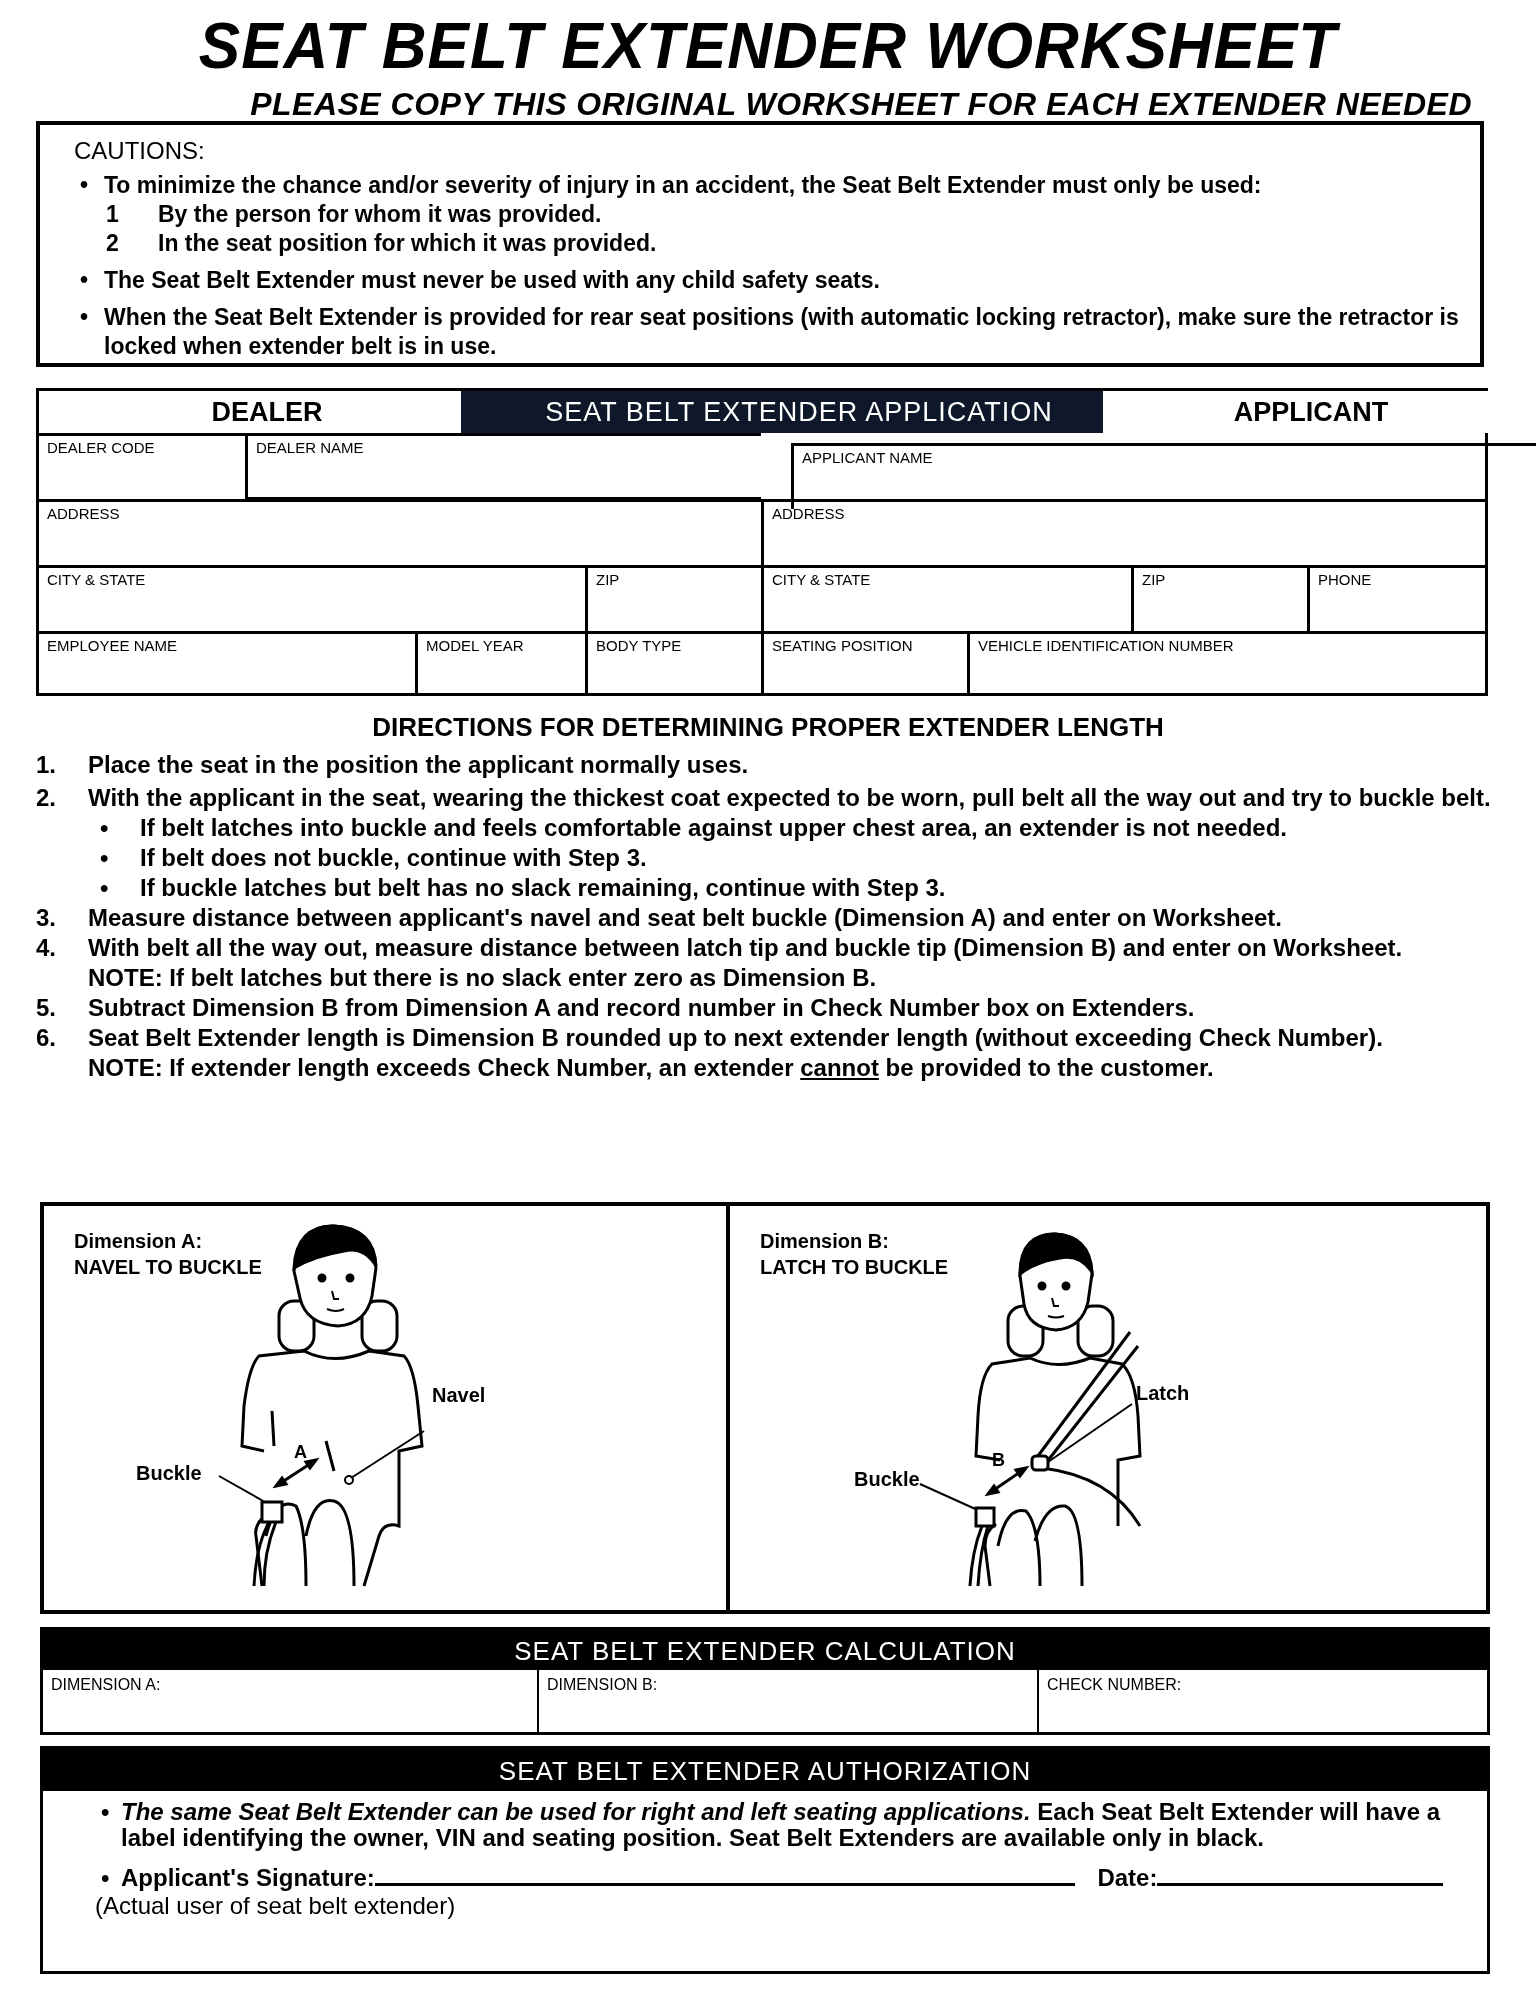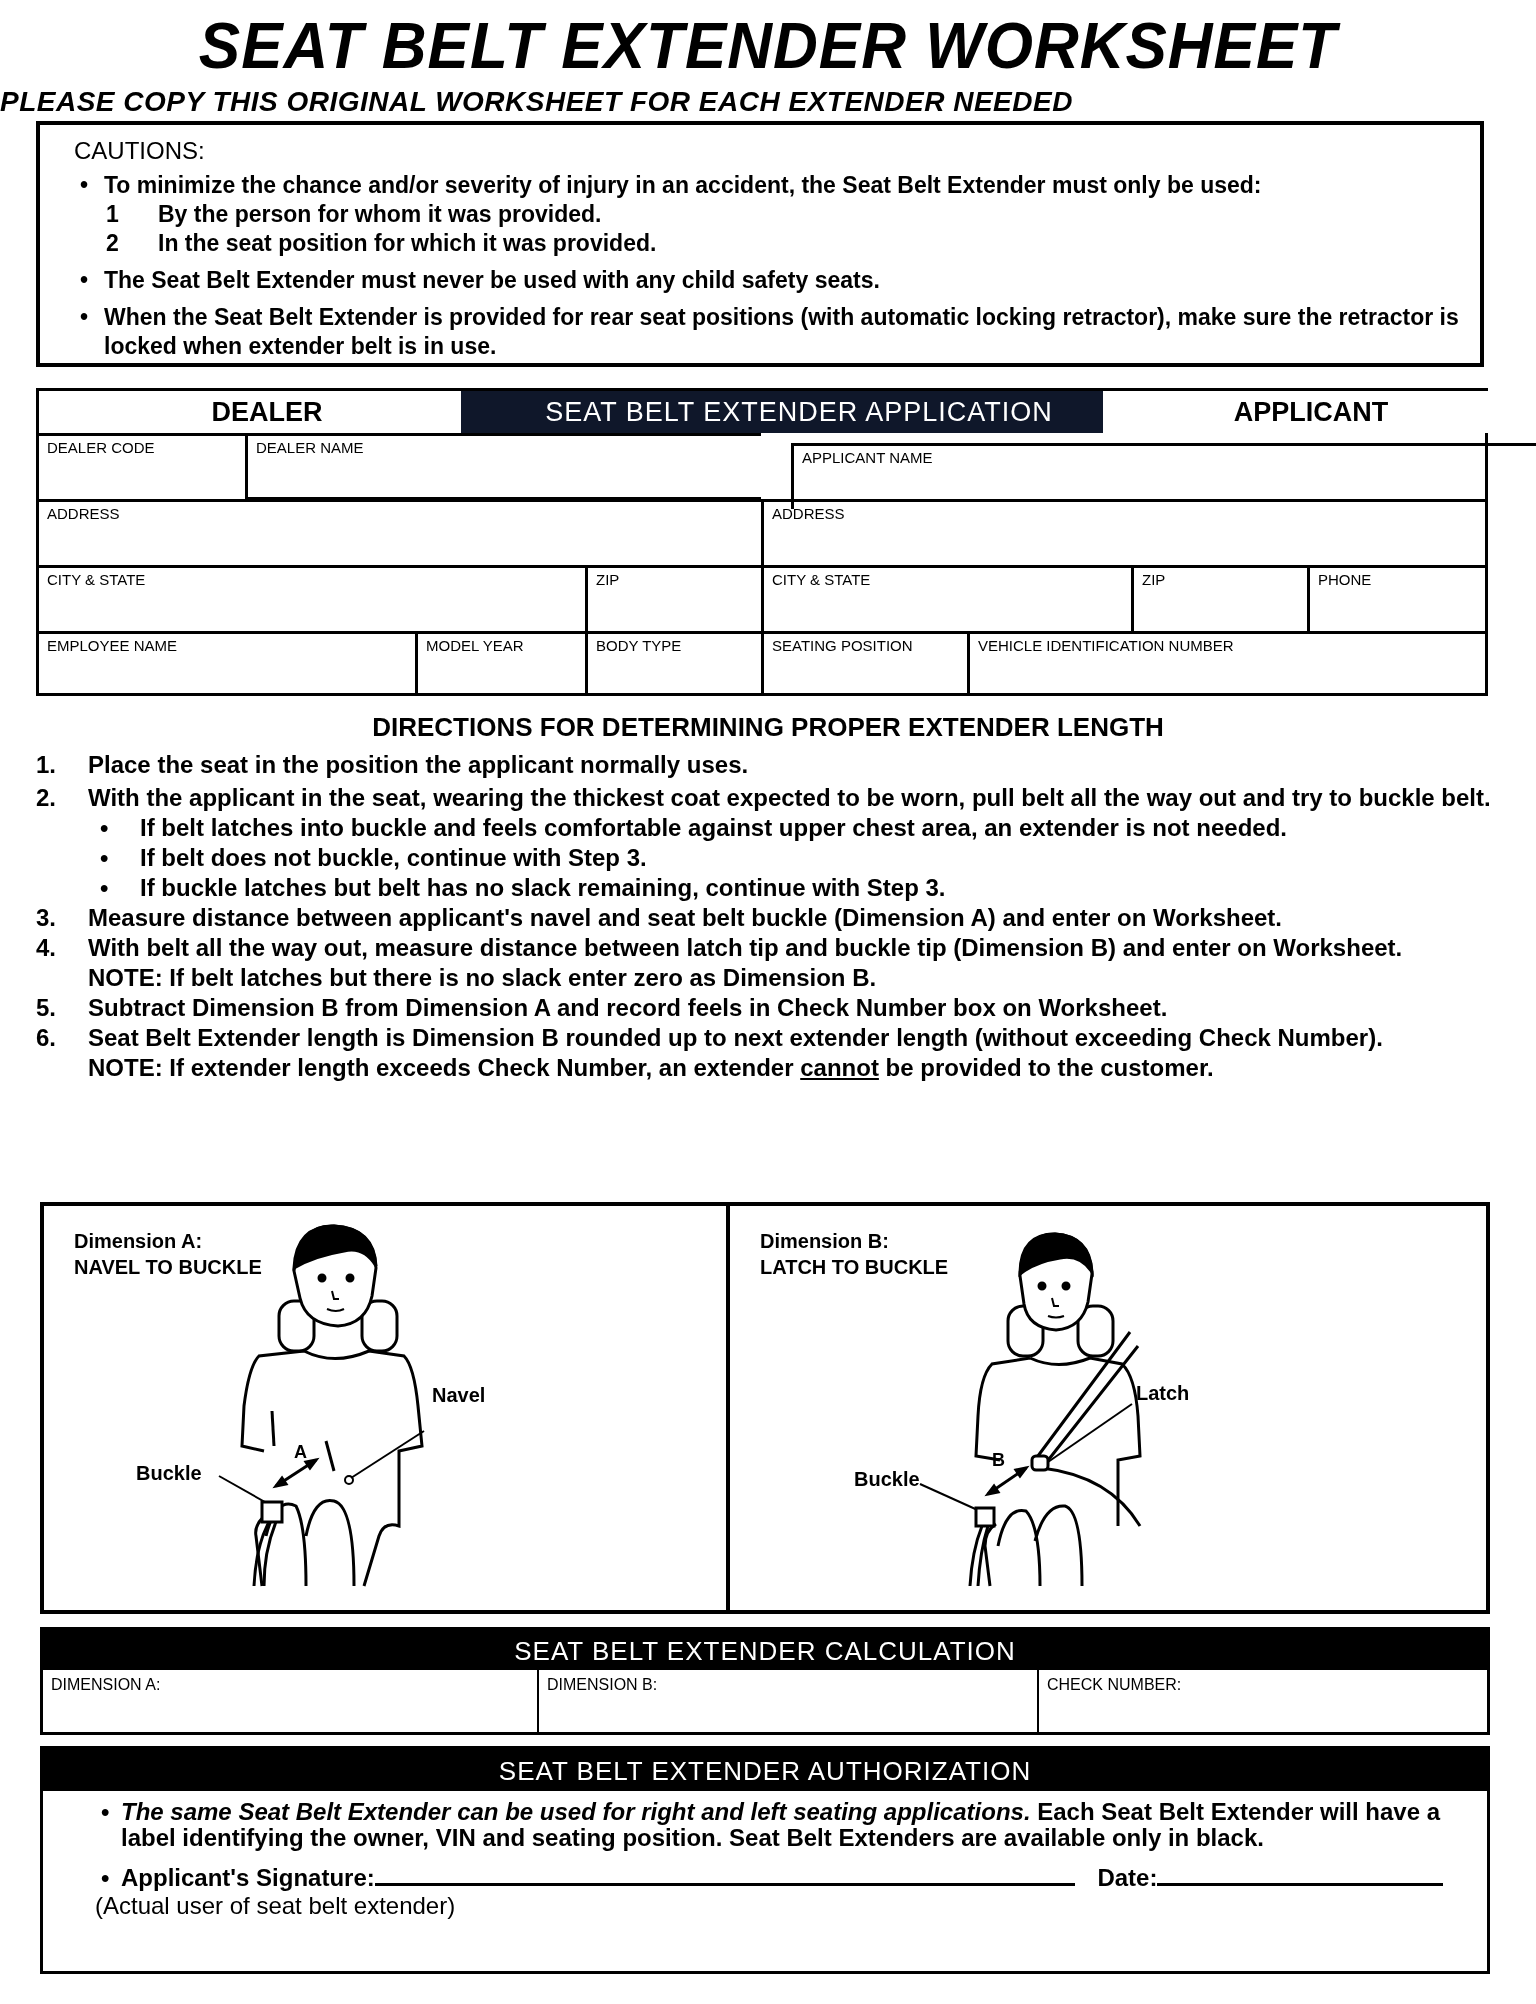--- a/index.html
+++ b/index.html
@@ -1,19 +1,19 @@
 <!DOCTYPE html>
 <html><head>
 <meta charset="utf-8">
 <style>
   html, body { margin:0; padding:0; background:#ffffff; }
   body { width:1536px; height:2004px; position:relative; overflow:hidden; color:#000; font-family:"Liberation Sans", sans-serif; }
   .abs { position:absolute; }
   .title { left:0; width:1536px; top:10px; text-align:center; font-weight:bold; font-style:italic; font-size:62px; letter-spacing:1px; transform:scaleY(1.05); }
-  .subtitle { left:0; width:1472px; top:86px; text-align:left; font-style:italic; font-size:28px; letter-spacing:0.5px; font-weight:bold; }
+  .subtitle { left:0; width:1472px; top:86px; text-align:right; font-style:italic; font-size:32px; letter-spacing:0.5px; font-weight:bold; }
   .cautions { left:36px; top:121px; width:1448px; height:246px; border:4px solid #000; box-sizing:border-box; font-size:23px; padding:12px 0 0 34px; }
   .cautions .head { font-size:24px; margin-bottom:6px; }
   .cautions .bul { position:relative; padding-left:30px; line-height:29px; font-weight:bold; }
   .cautions .bul::before { content:"•"; position:absolute; left:6px; }
   .cautions .sub { padding-left:32px; line-height:29px; font-weight:bold; }
   .cautions .sub span.n { display:inline-block; width:52px; }
   .cautions .gap { height:8px; }
 
   .app { left:36px; top:388px; width:1452px; height:308px; border:3px solid #000; box-sizing:border-box; }
   .hdr { position:absolute; top:0; height:42px; line-height:42px; font-size:27px; font-weight:bold; text-align:center;padding-left:17px; }
@@ -92,21 +92,21 @@
 <div class="abs dir">
   <div class="step"><span class="num">1.</span><span>Place the seat in the position the applicant normally uses.</span></div>
   <div class="gap"></div>
   <div class="step"><span class="num">2.</span><span>With the applicant in the seat, wearing the thickest coat expected to be worn, pull belt all the way out and try to buckle belt.</span></div>
   <div class="b">If belt latches into buckle and feels comfortable against upper chest area, an extender is not needed.</div>
   <div class="b">If belt does not buckle, continue with Step 3.</div>
   <div class="b">If buckle latches but belt has no slack remaining, continue with Step 3.</div>
   <div class="step"><span class="num">3.</span><span>Measure distance between applicant's navel and seat belt buckle (Dimension A) and enter on Worksheet.</span></div>
   <div class="step"><span class="num">4.</span><span>With belt all the way out, measure distance between latch tip and buckle tip (Dimension B) and enter on Worksheet.</span></div>
   <div class="note">NOTE:  If belt latches but there is no slack enter zero as Dimension B.</div>
-  <div class="step"><span class="num">5.</span><span>Subtract Dimension B from Dimension A and record feels in Check Number box on Worksheet.</span></div>
+  <div class="step"><span class="num">5.</span><span>Subtract Dimension B from Dimension A and record number in Check Number box on Extenders.</span></div>
   <div class="step"><span class="num">6.</span><span>Seat Belt Extender length is Dimension B rounded up to next extender length (without exceeding Check Number).</span></div>
   <div class="note"><span>NOTE:  If extender length exceeds Check Number, an extender </span><u>cannot</u><span> be provided to the customer.</span></div>
 </div>
 
 <div class="panel" style="left:40px;width:690px;">
   <div class="lbl">
       <div>Dimension A:</div>
       <div>NAVEL TO BUCKLE</div>
     </div>
   <svg width="690" height="412" fill="none" stroke="#000" stroke-width="3">

